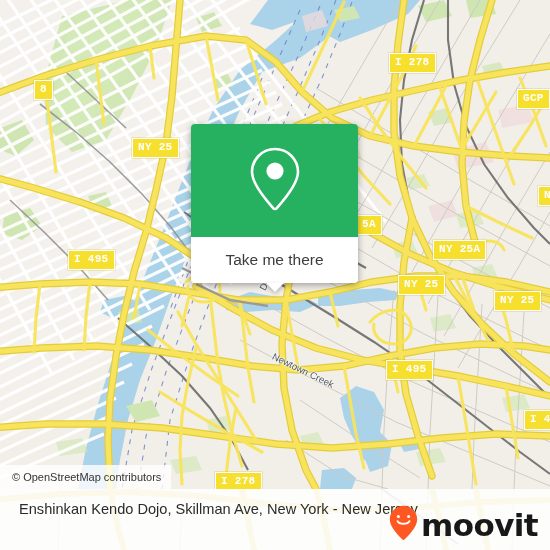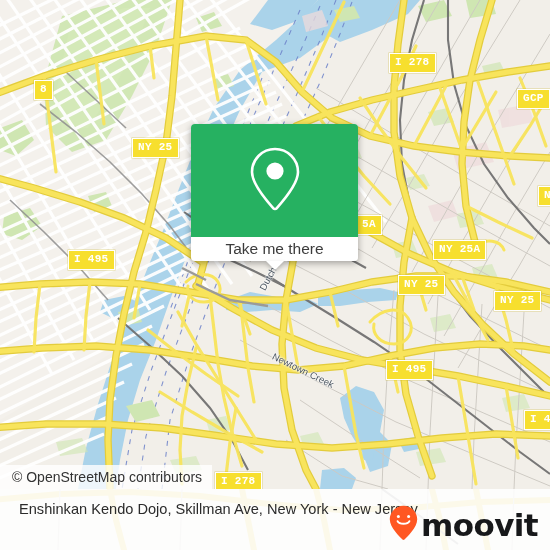--- a/index.html
+++ b/index.html
@@ -61,21 +61,21 @@
   #attribution {
     position: absolute;
     left: 0;
     bottom: 0;
     height: 24px;
     display: flex;
     align-items: center;
     padding: 0 10px 0 12px;
     background: rgba(255,255,255,0.80);
     color: #333333;
-    font-size: 14px;
+    font-size: 11px;
     font-family: "Liberation Sans", sans-serif;
     white-space: nowrap;
   }
 
   
   #popup {
     position: absolute;
     left: 191px;
     top: 124px;
     width: 167px;
@@ -86,21 +86,21 @@
   }
   #popup-image {
     height: 113px;
     background: #26b161;
     border-radius: 4px 4px 0 0;
     display: flex;
     align-items: center;
     justify-content: center;
   }
   #popup-label {
-    height: 24px;
+    height: 46px;
     background: #ffffff;
     border-radius: 0 0 4px 4px;
     display: flex;
     align-items: center;
     justify-content: center;
     color: #3c3c3c;
     font-size: 15.5px;
     font-family: "Liberation Sans", sans-serif;
     position: relative;
   }

